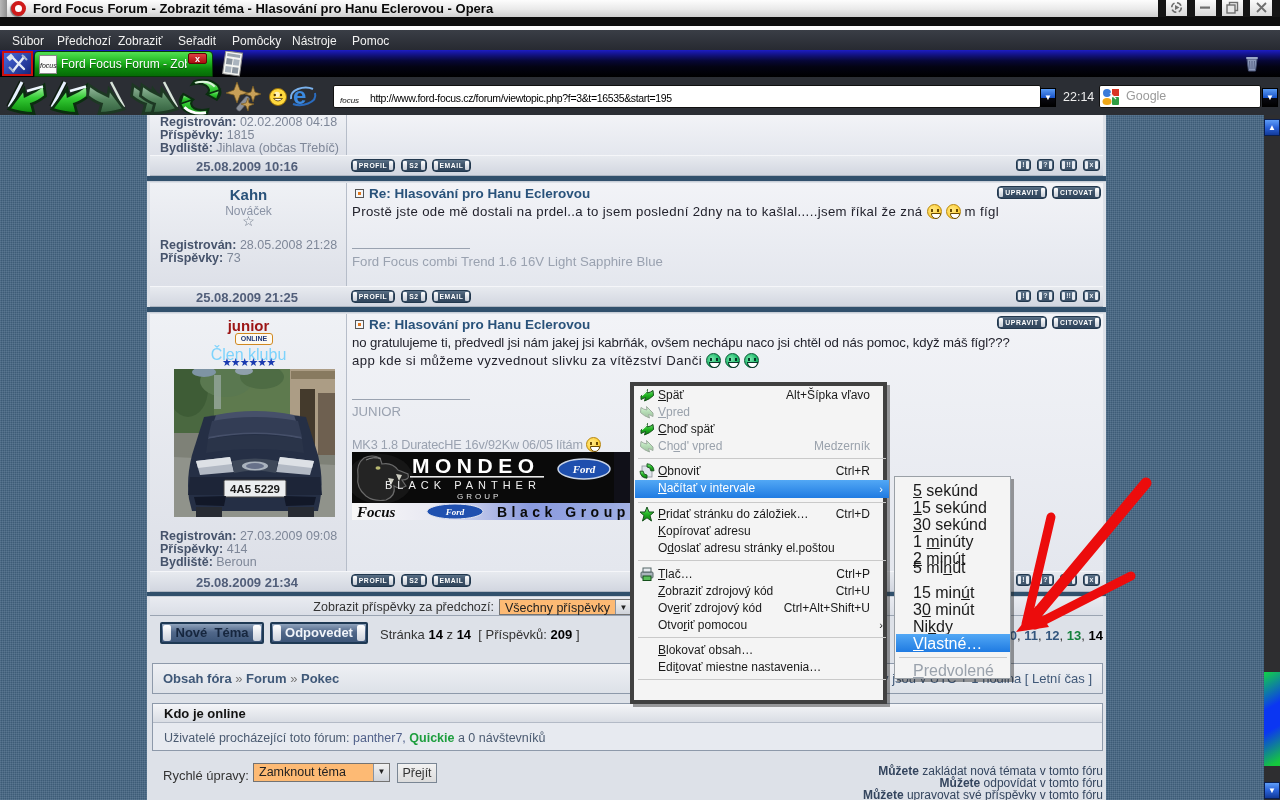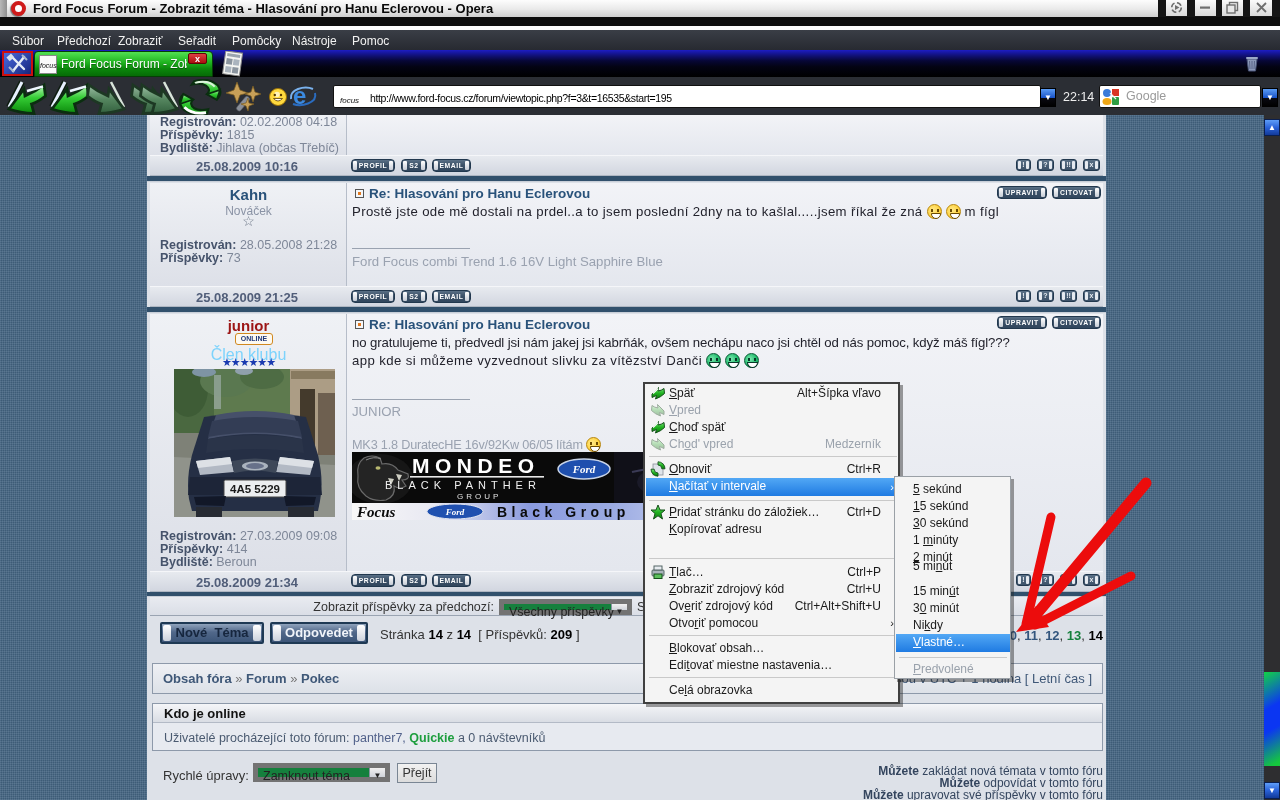--- a/index.html
+++ b/index.html
@@ -60,36 +60,36 @@
 .minibtn i { position:absolute; top:1px; width:3px; height:8px; background:#e6eaf0; border-radius:1px; font-style:normal; }
 .minibtn .l { left:1px; } .minibtn .r { right:1px; }
 .lbl { font-weight:bold; color:#46536b; }
 .val { color:#7e8798; }
 .postmeta { position:absolute; left:13px; font-size:12.5px; line-height:12.8px; }
 .ptitle { position:absolute; font-size:13.5px; font-weight:bold; color:#29527a; }
 .ptext { position:absolute; font-size:13.2px; color:#23232d; }
 .gray { color:#9aa2b0; }
 
 
-#cmenu { left:643px; top:382px; width:257px; height:322px; background:#f4f4f4; border:2px solid #404040; box-shadow:3px 3px 0 rgba(40,40,40,.45); }
+#cmenu { left:630px; top:382px; width:257px; height:322px; background:#f4f4f4; border:4px solid #404040; box-shadow:3px 3px 0 rgba(40,40,40,.45); }
 #csub { left:894px; top:476px; width:117px; height:203px; background:#f4f4f4; border:1px solid #9aa0a6; box-shadow:3px 3px 0 rgba(40,40,40,.45); }
 .mi { position:absolute; left:1px; width:254px; height:17px; font-size:12px; color:#1a1a1a; }
 .mi .txt { position:absolute; left:23px; top:1px; }
 .mi .sc { position:absolute; right:19px; top:1px; color:#1a1a1a; }
 .mi.dis, .mi.dis .sc { color:#9aa2ac; }
 .msep { position:absolute; left:4px; width:248px; height:1px; background:#c9c9c9; }
 .hi { background:linear-gradient(#52a8f5,#1f7be2); color:#fff; }
 .hi .txt { color:#fff; }
-.sub-mi { position:absolute; left:1px; width:114px; height:17px; font-size:12px; color:#1a1a1a; }
+.sub-mi { position:absolute; left:1px; width:114px; height:17px; font-size:16px; color:#1a1a1a; }
 .sub-mi .txt { position:absolute; left:17px; top:1px; }
 .arrow-r { position:absolute; right:6px; top:2px; font-size:11px; }
 .mico { position:absolute; left:4px; top:0px; }
 .dim { opacity:0.45; filter:saturate(0.5) brightness(1.2); }
 .dis2 .txt { color:#9aa2ac; }
-.selbox { background:#15803d; border:5px solid #737373; font-size:12.5px; color:#222; }
+.selbox { background:#fdba74; border:1px solid #737373; font-size:12.5px; color:#222; }
 .selbox span { position:absolute; left:5px; top:1px; white-space:nowrap; }
 .selbox b { position:absolute; right:0; top:0; bottom:0; width:16px; background:linear-gradient(#f0f0f0,#cfd3da); border-left:1px solid #8893a2; color:#222; font-size:8px; text-align:center; line-height:15px; font-weight:normal; }
 .bigbtn { position:absolute; height:22px; border:2px solid #1e3954; border-radius:2px; background:linear-gradient(#8fa3bc,#51688a 45%,#3c5578); font-size:13px; font-weight:bold; text-align:center; line-height:18px; }
 .bigbtn i { position:absolute; top:1px; width:8px; height:16px; background:linear-gradient(#ffffff,#cdd3dd); border-radius:2px; }
 .bigbtn .l { left:1px; } .bigbtn .r { right:1px; }
 .mzt { left:556px; width:400px; text-align:right; font-size:12px; color:#34455e; }
 .sm { display:inline-block; width:15px; height:15px; border-radius:50%; vertical-align:-3px; position:relative; }
 .sm-lol { background:radial-gradient(circle at 5px 5px,#ffe98a,#ffd23e 60%,#e8a80c); border:1px solid #b8860b; }
 .sm-lol:before { content:""; position:absolute; left:3px; top:4px; width:2px; height:3px; background:#6b4a00; box-shadow:6px 0 0 #6b4a00; }
 .sm-lol:after { content:""; position:absolute; left:3px; top:8px; width:8px; height:4px; background:#fff; border:1px solid #6b4a00; border-radius:0 0 8px 8px; }
@@ -474,20 +474,23 @@
   <div class="mi" style="top:120px;">
       <svg class="mico" width="16" height="16">
         <use href="#mstar"></use>
       </svg>
       <span class="txt"><u>P</u>ridať stránku do záložiek…</span>
       <span class="sc">Ctrl+D</span>
     </div>
   <div class="mi" style="top:137px;">
       <span class="txt"><u>K</u>opírovať adresu</span>
     </div>
+  <div class="mi" style="top:154px;">
+      <span class="txt">O<u>d</u>oslať adresu stránky el.poštou</span>
+    </div>
   <div class="msep" style="top:174px;"></div>
   <div class="mi" style="top:180px;">
       <svg class="mico" width="16" height="16">
         <use href="#mprint"></use>
       </svg>
       <span class="txt"><u>T</u>lač…</span>
       <span class="sc">Ctrl+P</span>
     </div>
   <div class="mi" style="top:197px;">
       <span class="txt"><u>Z</u>obraziť zdrojový kód</span>
@@ -502,23 +505,20 @@
       <span class="arrow-r">›</span>
     </div>
   <div class="msep" style="top:251px;"></div>
   <div class="mi" style="top:256px;">
       <span class="txt"><u>B</u>lokovať obsah…</span>
     </div>
   <div class="mi" style="top:273px;">
       <span class="txt">Edi<u>t</u>ovať miestne nastavenia…</span>
     </div>
   <div class="msep" style="top:293px;"></div>
-  <div class="mi" style="top:298px;">
-      <span class="txt">Ce<u>l</u>á obrazovka</span>
-    </div>
 </div>
 <div class="abs" id="csub">
   <div class="sub-mi" style="top:4px;">
       <span class="txt"><u>5</u> sekúnd</span>
     </div>
   <div class="sub-mi" style="top:21px;">
       <span class="txt"><u>1</u>5 sekúnd</span>
     </div>
   <div class="sub-mi" style="top:38px;">
       <span class="txt"><u>3</u>0 sekúnd</span>

